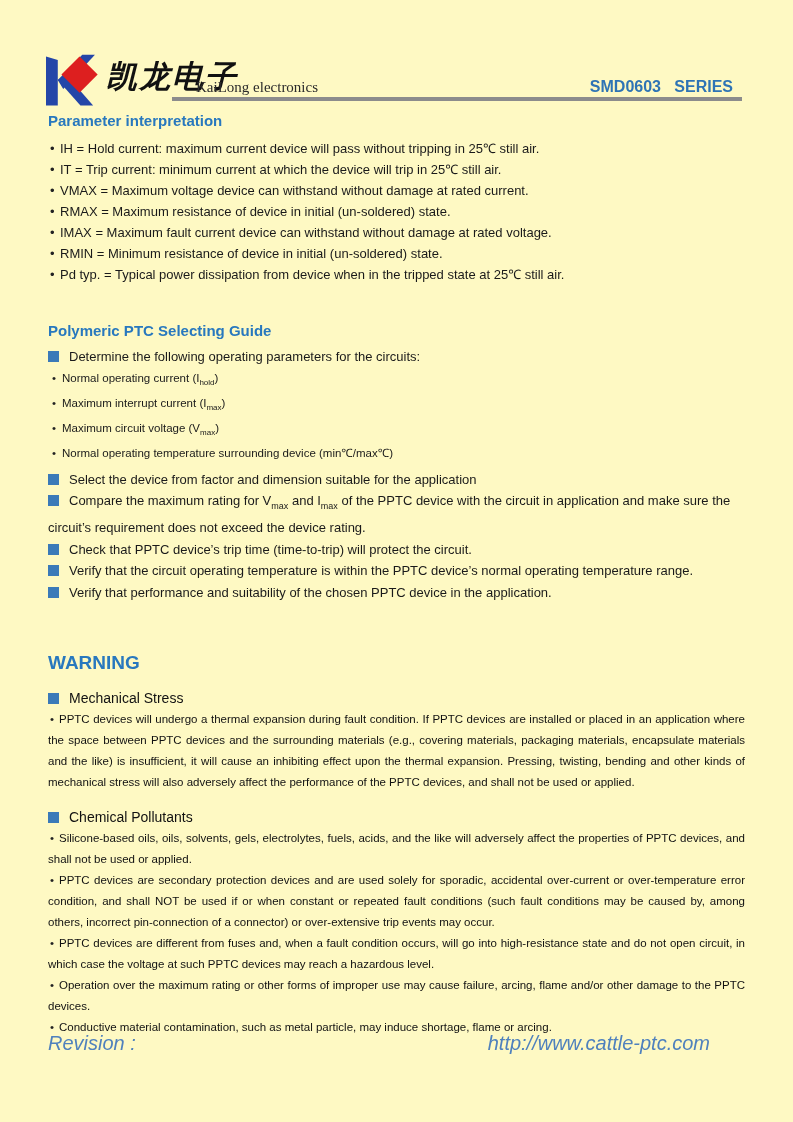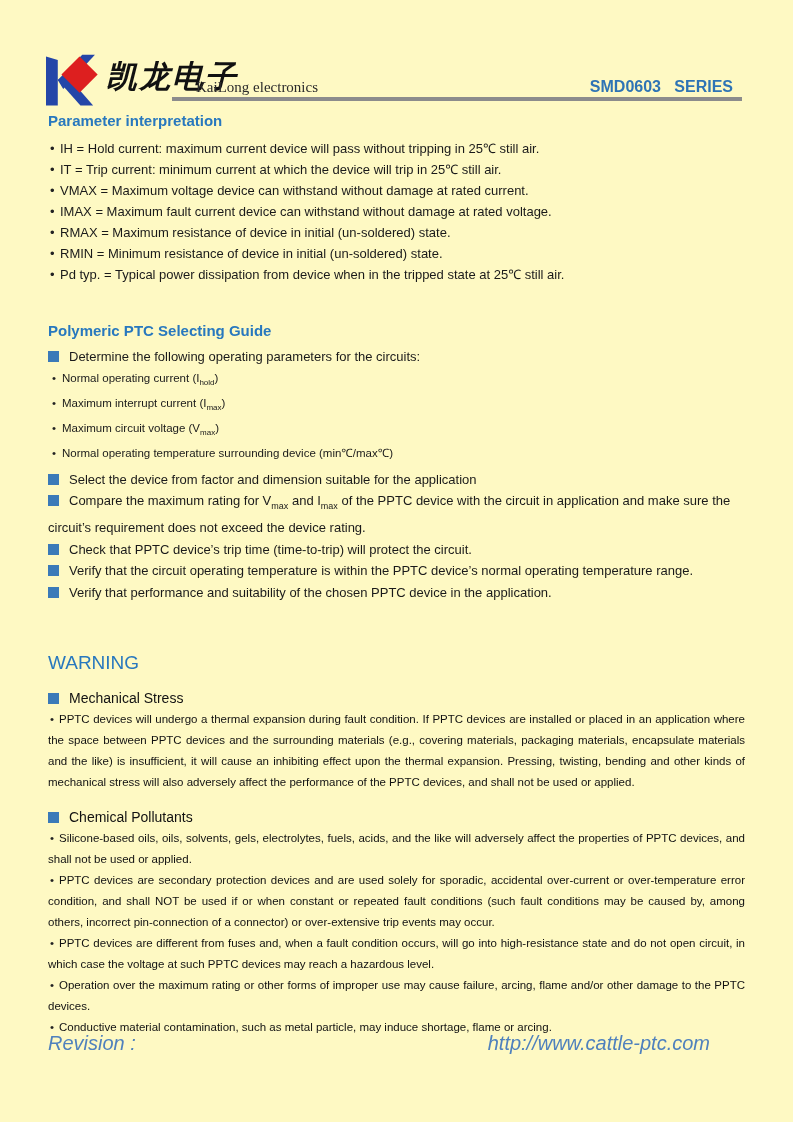--- a/index.html
+++ b/index.html
@@ -14,21 +14,21 @@
   .logo-en{position:absolute;left:196px;top:79px;font-size:15px;color:#2b2b2b;
            font-family:"Liberation Serif",serif;}
   .series{position:absolute;right:60px;top:78px;font-size:16px;font-weight:bold;
           color:var(--series_blue,#2e74b5);white-space:pre;text-align:right;}
   .rule{position:absolute;left:172px;right:51px;top:97px;height:4px;
         background:var(--rule_gray,#8c8c8c);}
 
   
   .content{position:absolute;left:48px;right:48px;top:0;}
   .section-title{margin:0;font-size:15px;font-weight:bold;color:var(--heading_blue,#2878be);}
-  .warning-title{margin:0;font-size:19px;font-weight:normal;color:var(--heading_blue,#2878be);}
+  .warning-title{margin:0;font-size:19px;font-weight:bold;color:var(--heading_blue,#2878be);}
 
   .param-title{padding-top:112px;}
   .param-list{margin-top:9px;}
   .dot-line{line-height:21px;font-size:13px;padding-left:2px;}
   .dot{display:inline-block;width:10px;color:#222;}
   .small-dot-line{line-height:21px;font-size:11.5px;padding-left:4px;}
   .small-dot-line sub{font-size:8px;}
   .sq-line{line-height:21.5px;font-size:13px;}
   .sq-line sub{font-size:9px;}
   .sq{display:inline-block;width:11px;height:11px;background:var(--square_bullet_blue,#3b7ab8);
@@ -66,22 +66,22 @@
     <div class="rule"></div>
   </div>
 
   <div class="content">
 
     <h2 class="section-title param-title">Parameter interpretation</h2>
     <div class="param-list">
       <div class="dot-line"><span class="dot">•</span><span>IH = Hold current: maximum current device will pass without tripping in 25℃  still air.</span></div>
       <div class="dot-line"><span class="dot">•</span><span>IT = Trip current: minimum current at which the device will trip in 25℃  still air.</span></div>
       <div class="dot-line"><span class="dot">•</span><span>VMAX = Maximum voltage device can withstand without damage at rated current.</span></div>
+      <div class="dot-line"><span class="dot">•</span><span>RMAX = Maximum resistance of device in initial (un-soldered) state.</span></div>
       <div class="dot-line"><span class="dot">•</span><span>IMAX = Maximum fault current device can withstand without damage at rated voltage.</span></div>
-      <div class="dot-line"><span class="dot">•</span><span>RMAX = Maximum resistance of device in initial (un-soldered) state.</span></div>
       <div class="dot-line"><span class="dot">•</span><span>RMIN = Minimum resistance of device in initial (un-soldered) state.</span></div>
       <div class="dot-line"><span class="dot">•</span><span>Pd typ. = Typical power dissipation from device when in the tripped state at 25℃  still air.</span></div>
     </div>
 
     <div class="guide-block">
       <h2 class="section-title">Polymeric PTC Selecting Guide</h2>
 
       <div class="sq-line guide-determine"><span class="sq"></span><span>Determine the following operating parameters for the circuits:</span></div>
 
       <div class="small-dot-line"><span class="dot">•</span><span>Normal operating current (I</span><sub>hold</sub><span>)</span></div>

